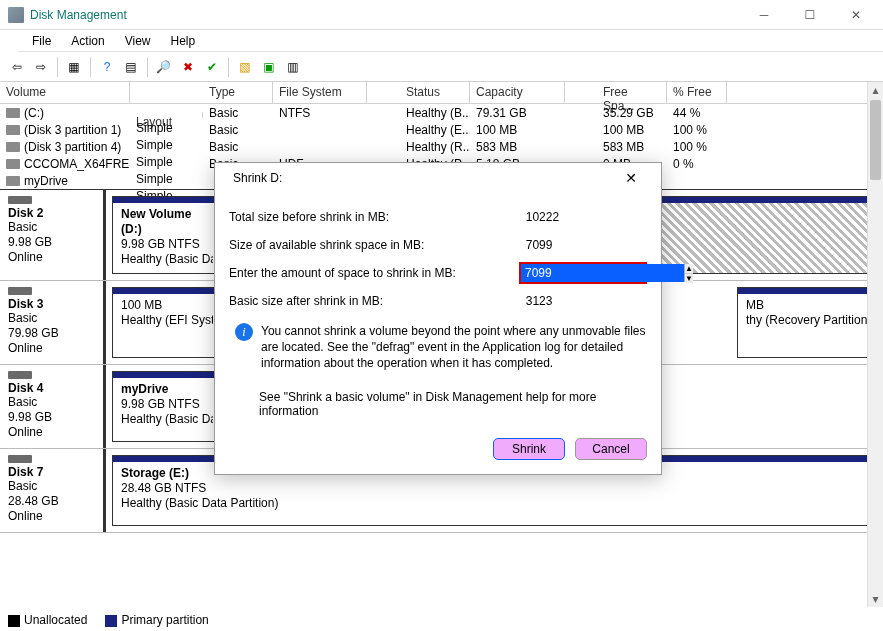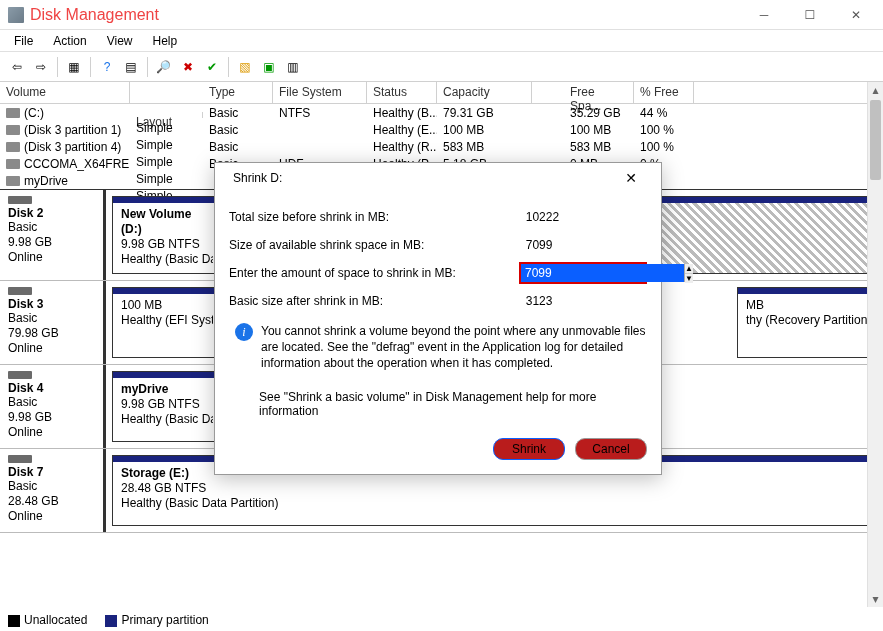--- a/index.html
+++ b/index.html
@@ -1,37 +1,37 @@
 <!DOCTYPE html>
 <html><head>
 <meta charset="utf-8">
 <style>
 * { box-sizing: border-box; margin: 0; padding: 0; }
 body { font-family: "Segoe UI", Tahoma, sans-serif; font-size: 12px; background: #fff; width: 883px; height: 631px; overflow: hidden; position: relative; }
 .titlebar { height: 30px; display: flex; align-items: center; padding: 0 4px 0 8px; border-bottom: 1px solid #e0e0e0; }
 .titlebar .app-icon { width: 16px; height: 16px; background: linear-gradient(135deg, #8a9ba8, #6b7b88); border-radius: 1px; margin-right: 6px; }
-.titlebar .title { flex: 1; font-size: 16px; color: #ef4444; }
+.titlebar .title { flex: 1; font-size: 12px; color: #0f766e; }
 .titlebar .win-btns { display: flex; }
 .titlebar .win-btn { width: 46px; height: 30px; display: flex; align-items: center; justify-content: center; color: #555; cursor: pointer; }
-.menubar { height: 22px; display: flex; align-items: center; padding: 0 4px; font-size: 12px; border-bottom: 1px solid #e0e0e0; }
+.menubar { height: 22px; display: flex; align-items: center; padding: 0 4px; font-size: 12px; border-bottom: 1px solid #e0e0e0; margin-left: 18px; }
 .menubar .menu-item { padding: 2px 10px; cursor: pointer; }
 .toolbar { height: 30px; display: flex; align-items: center; padding: 2px 6px; border-bottom: 1px solid #d0d0d0; gap: 2px; }
 .toolbar .tb-btn { width: 22px; height: 22px; display: flex; align-items: center; justify-content: center; border: 1px solid transparent; cursor: pointer; }
 .toolbar .sep { width: 1px; height: 20px; background: #d0d0d0; margin: 0 3px; }
 .table-header { display: flex; background: #fff; border-bottom: 1px solid #d0d0d0; height: 22px; }
 .th { border-right: 1px solid #d0d0d0; padding: 3px 6px; font-size: 12px; color: #333; }
 .table-body { }
 .tr { display: flex; height: 17px; align-items: center; }
 .td { padding: 0 6px; font-size: 12px; white-space: nowrap; overflow: hidden; }
 .vol-icon { width: 14px; height: 10px; background: #8a8a8a; border-radius: 1px; display: inline-block; margin-right: 4px; vertical-align: middle; }
 .c-vol { width: 130px; }
 .c-lay { width: 73px; margin-top: 30px; }
 .c-typ { width: 70px; }
 .c-fs { width: 94px; }
-.c-st { width: 70px; }
+.c-st { width: 70px; margin-left: 33px; }
 .c-cap { width: 95px; }
 .c-fr { width: 70px; margin-left: 32px; }
 .c-pf { width: 60px; }
 .disk-panel { border-top: 1px solid #333; }
 .disk-row { display: flex; border-bottom: 1px solid #bbb; }
 .disk-info { width: 106px; border-right: 3px solid #333; padding: 6px 8px 8px; background: #fff; }
 .disk-info .disk-icon { width: 24px; height: 8px; background: #6a6a6a; border-radius: 1px; margin-bottom: 2px; }
 .disk-info .disk-name { font-weight: bold; font-size: 12px; }
 .disk-info .disk-line { font-size: 12px; line-height: 1.25; }
 .disk-parts { flex: 1; display: flex; padding: 6px; gap: 0; }
@@ -59,21 +59,21 @@
 .dlg-label { width: 296px; font-size: 12px; }
 .dlg-val { width: 128px; height: 20px; border: 1px solid transparent; padding: 2px 4px; font-size: 12px; }
 .dlg-input-wrap { width: 128px; height: 22px; border: 2px solid #d60000; display: flex; }
 .dlg-input { flex: 1; border: none; background: #0a5fff; color: #fff; padding: 0 4px; font-size: 12px; outline: none; }
 .spinner { width: 16px; display: flex; flex-direction: column; border-left: 1px solid #aaa; }
 .spin-btn { flex: 1; display: flex; align-items: center; justify-content: center; font-size: 8px; background: #eee; border-bottom: 1px solid #ccc; cursor: pointer; }
 .dlg-info { display: flex; gap: 8px; padding: 8px 0 0 6px; font-size: 12px; line-height: 1.35; }
 .info-icon { width: 18px; height: 18px; border-radius: 50%; background: #1a73e8; color: #fff; display: flex; align-items: center; justify-content: center; font-style: italic; font-family: serif; font-size: 12px; flex-shrink: 0; }
 .dlg-link-row { padding: 18px 0 8px 30px; font-size: 12px; }
 .dlg-buttons { display: flex; justify-content: flex-end; gap: 10px; padding: 8px 14px 14px; }
-.dlg-btn { width: 72px; height: 22px; border: 1px solid #999; background: #b91c1c; border-radius: 10px; font-size: 12px; cursor: pointer; }
+.dlg-btn { width: 72px; height: 22px; border: 1px solid #999; background: #f0abfc; border-radius: 5px; font-size: 12px; cursor: pointer; }
 .dlg-btn.primary { border-color: #0a5fff; }
 </style>
 </head>
 <body>
 
 <div class="titlebar">
   <div class="app-icon"></div>
   <div class="title">Disk Management</div>
   <div class="win-btns">
     <div class="win-btn">─</div>

